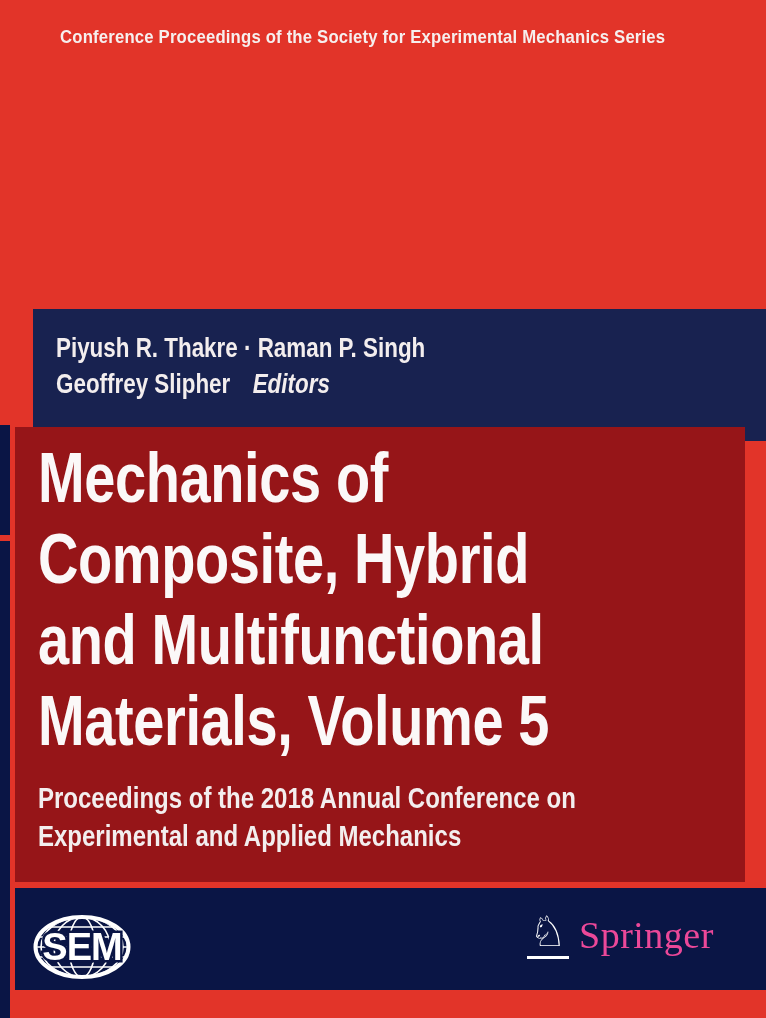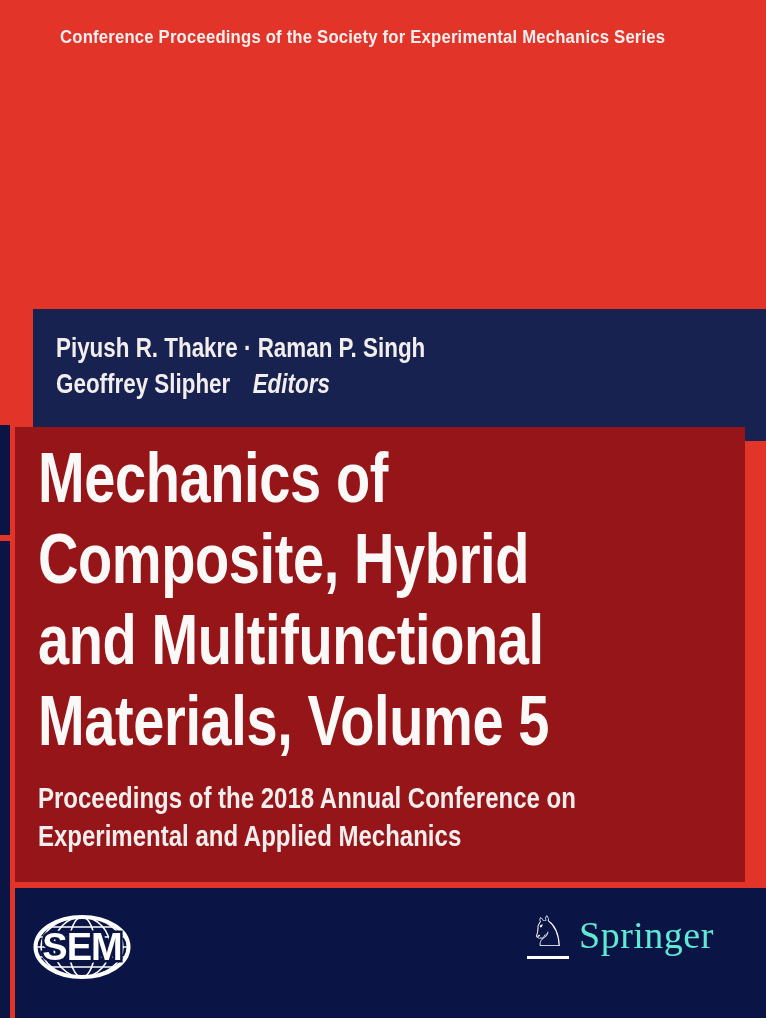--- a/index.html
+++ b/index.html
@@ -41,37 +41,37 @@
   .title span{display:block;}
   .subtitle{
     position:absolute;left:23px;top:352px;
     font-size:30px;line-height:38px;font-weight:700;
     color:#f3eeee;white-space:nowrap;
     transform:scaleX(.8);transform-origin:left top;
   }
   .subtitle span{display:block;}
   
   .footer{
-    position:absolute;left:15px;top:888px;width:751px;height:130px;
+    position:absolute;left:15px;top:888px;width:751px;height:102px;
     background:#0a1545;
   }
   .sem-svg{position:absolute;left:17px;top:26px;}
   .springer{
     position:absolute;left:512px;top:22px;
     display:flex;align-items:center;gap:10px;
   }
   .knight-wrap{display:flex;flex-direction:column;align-items:center;}
   .knight{
     font-family:"DejaVu Sans",sans-serif;
     font-size:42px;line-height:44px;color:#ffffff;
   }
   .knight-bar{width:42px;height:3px;background:#ffffff;margin-top:2px;}
   .wordmark{
     font-family:"Liberation Serif",serif;
-    font-size:38px;color:#5eead4;letter-spacing:.5px;
+    font-size:38px;color:#ec4899;letter-spacing:.5px;
   }
   
   .spine{position:absolute;left:0;top:425px;width:10px;height:593px;background:#0a1545;}
   .spine-notch{position:absolute;left:0;top:535px;width:10px;height:6px;background:#e23429;}
 </style>
 </head>
 <body>
 
 <div class="cover">
 

